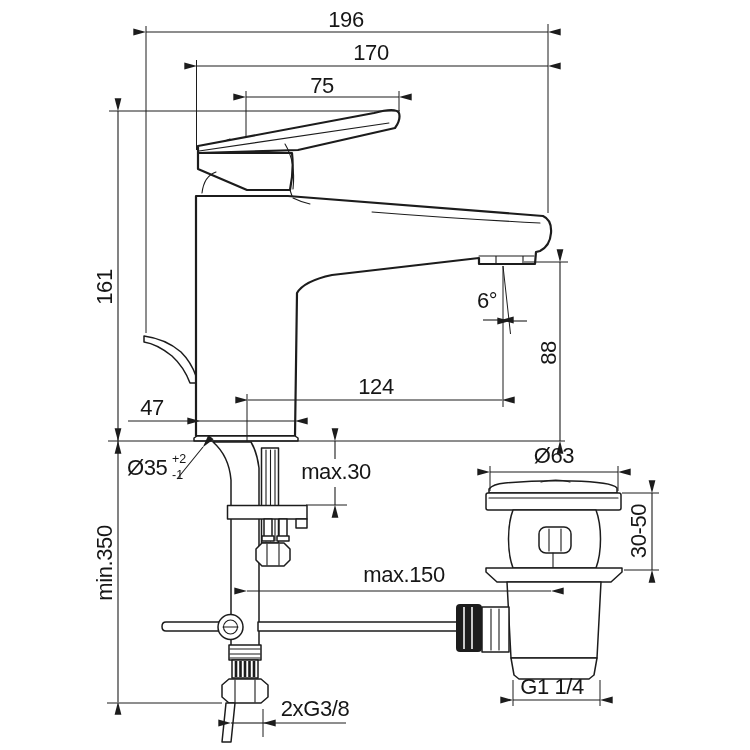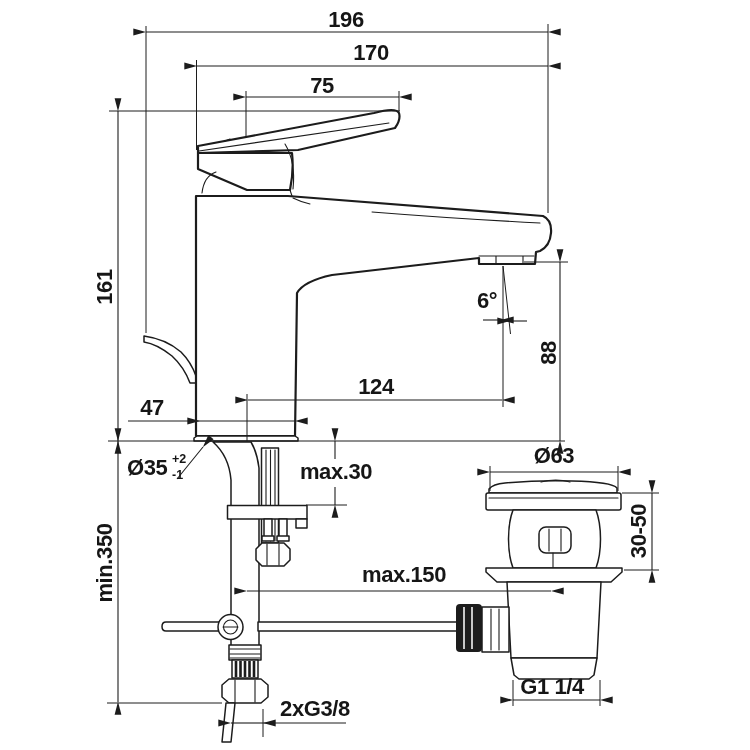--- a/index.html
+++ b/index.html
@@ -1,16 +1,16 @@
 <!DOCTYPE html>
 <html><head>
 <meta charset="utf-8">
 <style>
   html,body{margin:0;padding:0;background:#ffffff;}
-  .stage{width:750px;height:750px;position:relative;background:#fff;overflow:hidden;font-weight:bold;}
+  .stage{width:750px;height:750px;position:relative;background:#fff;overflow:hidden;}
   svg text{font-family:"Liberation Sans", sans-serif;font-size:22px;fill:#161616;letter-spacing:-0.4px;}
   svg text.sm{font-size:12.5px;letter-spacing:0;}
   .o{fill:#fff;stroke:#1c1c1c;stroke-width:2.2;stroke-linejoin:round;stroke-linecap:round;}
   .o15{fill:#fff;stroke:#1c1c1c;stroke-width:1.5;stroke-linejoin:round;stroke-linecap:round;}
   .thin{fill:none;stroke:#1c1c1c;stroke-width:1.1;stroke-linecap:round;}
   .ext{fill:none;stroke:#1c1c1c;stroke-width:1;}
   .dim{fill:none;stroke:#1c1c1c;stroke-width:1.1;}
   .dk{fill:#1c1c1c;}
 </style>
 </head>

